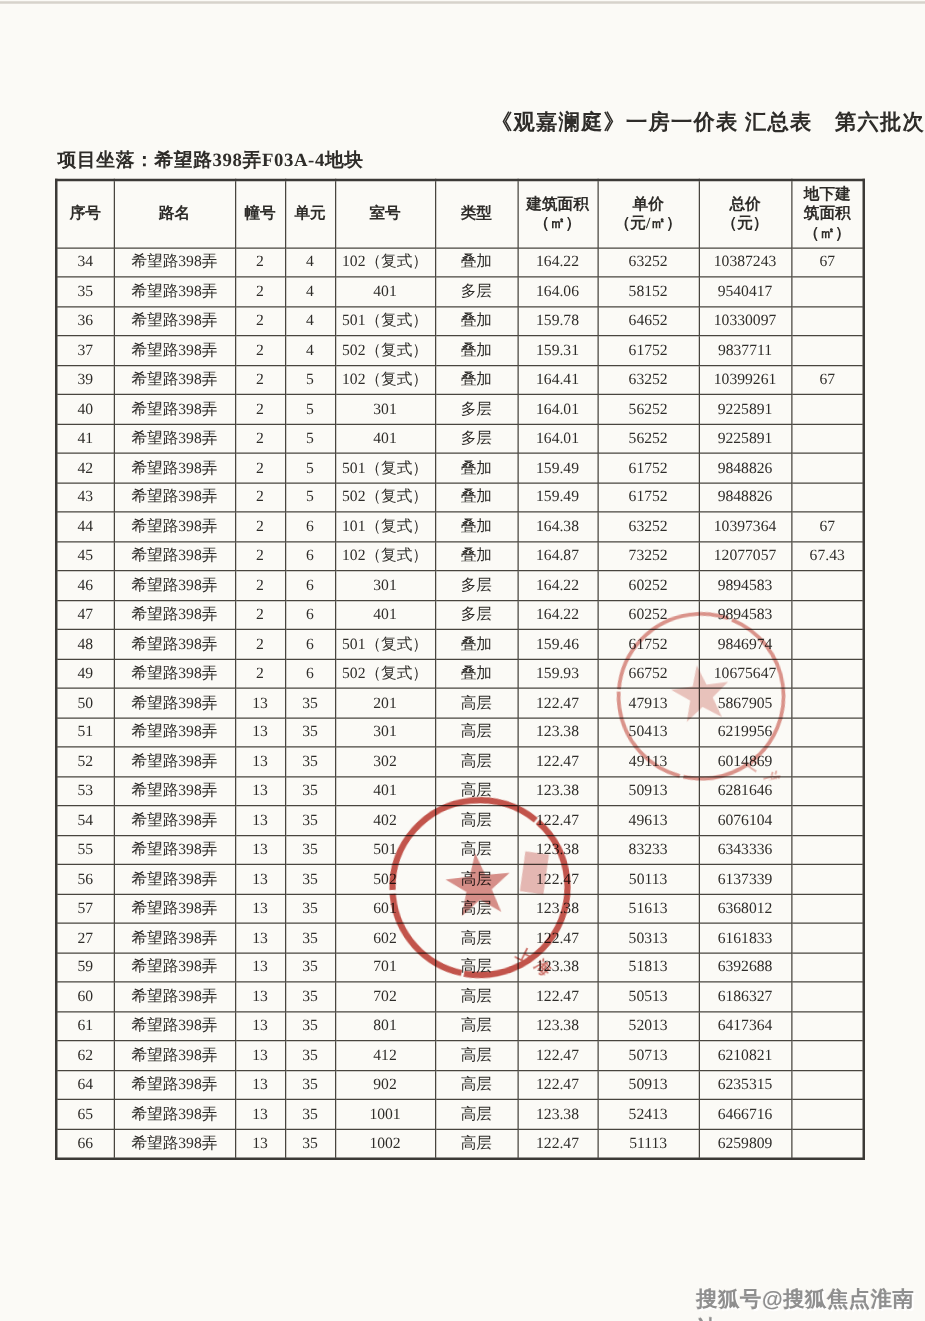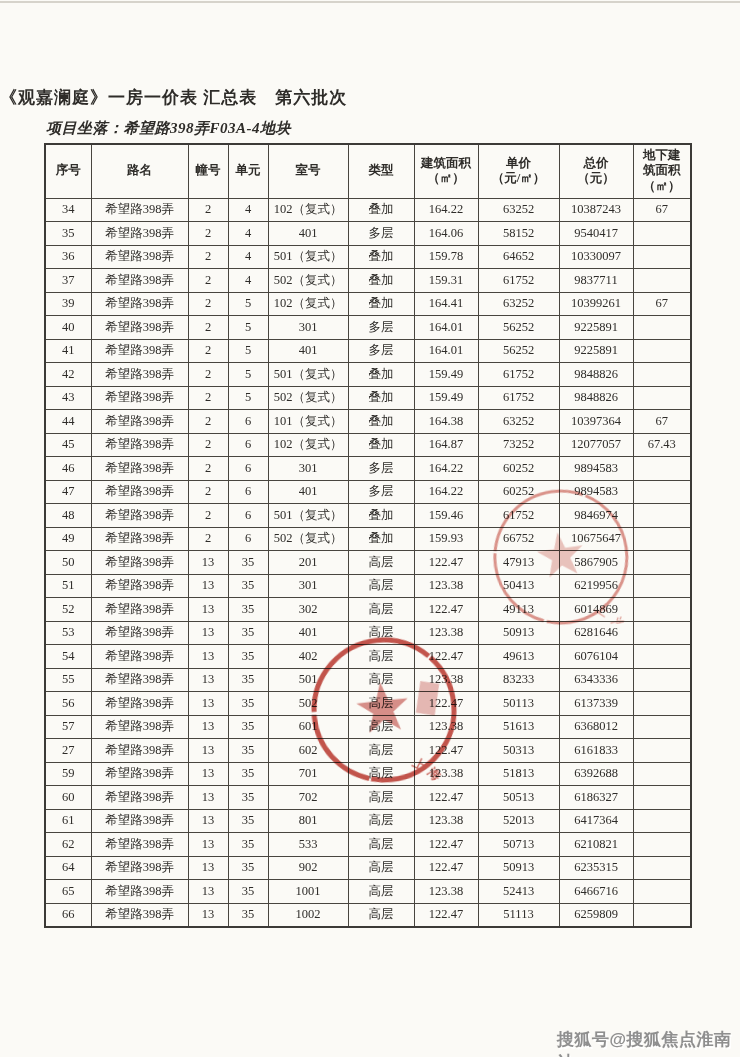--- a/index.html
+++ b/index.html
@@ -8,26 +8,26 @@
     background:#fbfaf6;
     font-family:"Liberation Serif","DejaVu Serif",serif;
     color:#2e2c29;
   }
   .scan-line-top{
     position:absolute;top:1px;left:0;width:740px;height:2px;
     background:#b8b2a8;opacity:.55;
   }
   .page-title{
     position:absolute;top:86px;left:0;width:740px;
-    text-align:left;font-size:17px;font-weight:bold;
+    text-align:right;font-size:17px;font-weight:bold;
     letter-spacing:1px;margin:0;
   }
   .location-line{
     position:absolute;top:119px;left:46px;
-    font-size:15px;font-weight:bold;letter-spacing:.5px;font-style:italic;
+    font-size:15px;font-weight:bold;letter-spacing:.5px;
   }
   table.price-table{
     position:absolute;top:143px;left:44px;width:646px;
     border-collapse:collapse;table-layout:fixed;
     border:2px solid #3c3a37;
   }
   .price-table th,.price-table td{
     border:1px solid #48453f;
     padding:0;text-align:center;vertical-align:middle;
     font-size:12.5px;line-height:1.05;
@@ -439,21 +439,21 @@
         <td>123.38</td>
         <td>52013</td>
         <td>6417364</td>
         <td></td>
       </tr>
       <tr>
         <td>62</td>
         <td>希望路398弄</td>
         <td>13</td>
         <td>35</td>
-        <td>533</td>
+        <td>412</td>
         <td>高层</td>
         <td>122.47</td>
         <td>50713</td>
         <td>6210821</td>
         <td></td>
       </tr>
       <tr>
         <td>64</td>
         <td>希望路398弄</td>
         <td>13</td>

